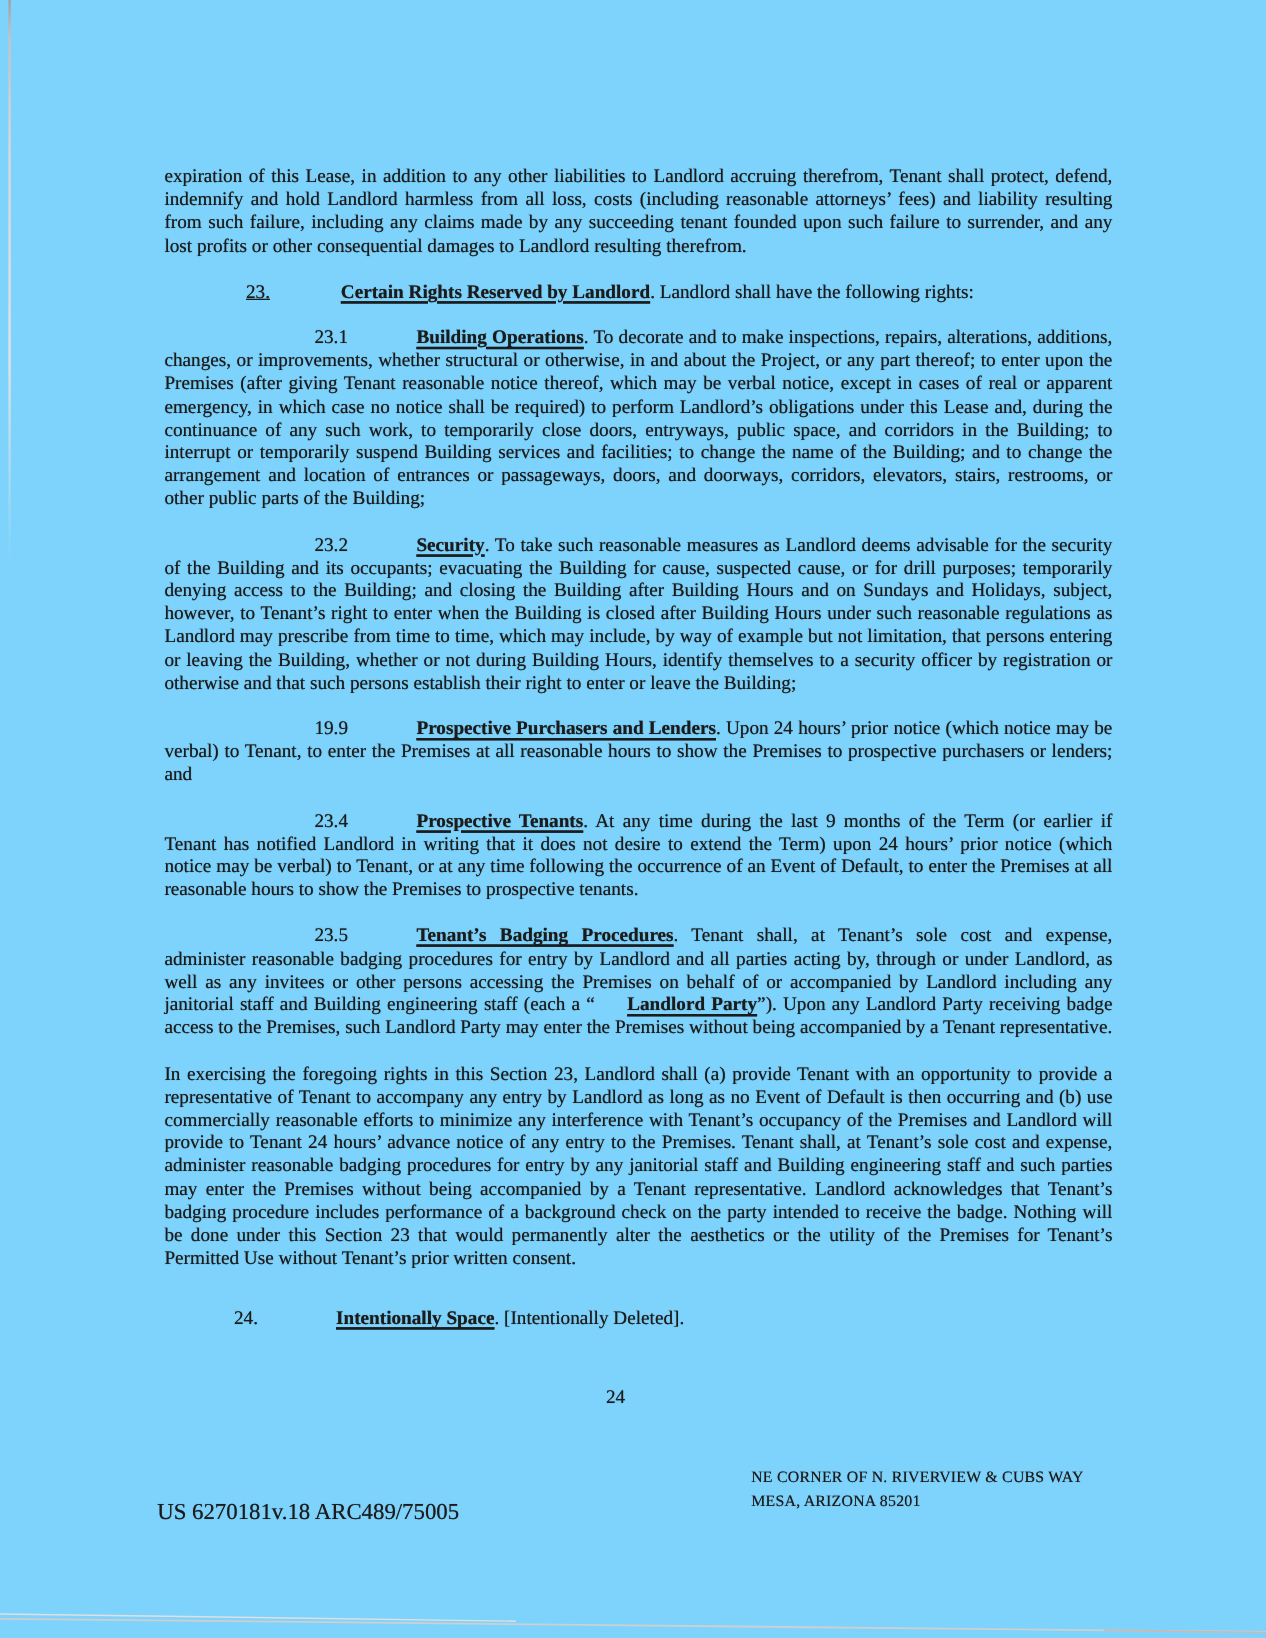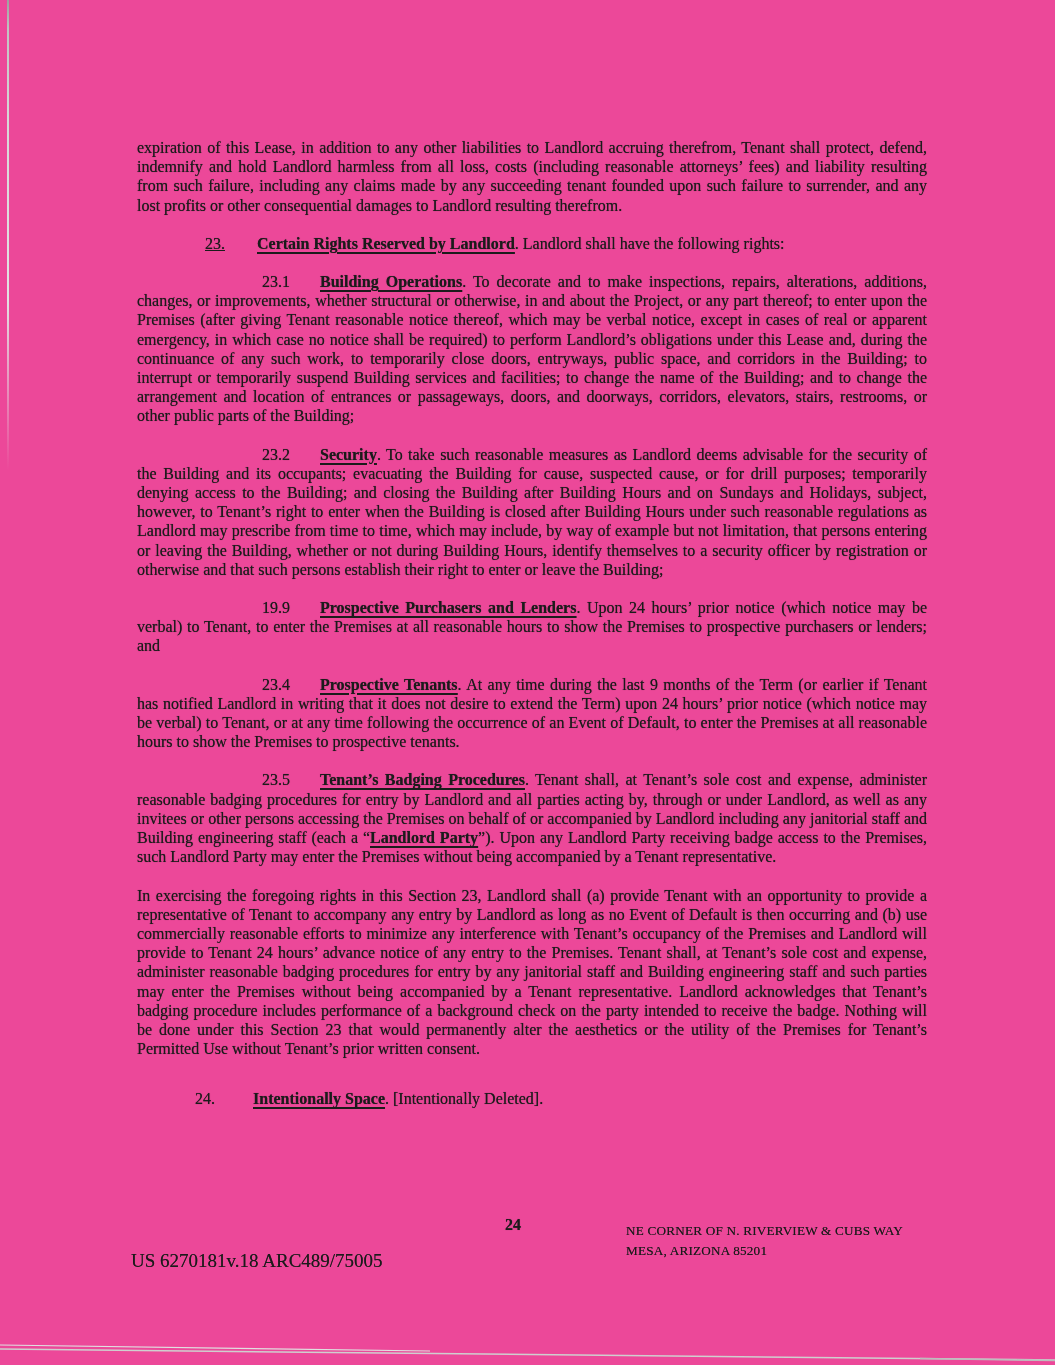--- a/index.html
+++ b/index.html
@@ -1,21 +1,21 @@
 <!DOCTYPE html>
 <html><head>
 <meta charset="utf-8">
 <style>
   * { margin:0; padding:0; box-sizing:border-box; }
   html, body { background:#ffffff; }
   .sheet {
     position:relative;
     width:1055px;
     height:1365px;
-    background:#ec4899;
+    background:#7dd3fc;
     overflow:hidden;
     font-family:"Liberation Serif","DejaVu Serif",serif;
     color:#1b1b1b;
   }
   .content {
     position:absolute;
     left:137px;
     top:138px;
     width:790px;
   }
@@ -31,28 +31,28 @@
   .p-sec24 { text-indent:58px; }
   .num     { display:inline-block; text-indent:0; }
   .num-23  { min-width:52px;text-decoration:underline; }
   .num-sub { min-width:58px; }
   .num-24  { min-width:58px;margin-top:12px; }
   .hd {
     font-weight:bold;
     text-decoration:underline;
     text-decoration-thickness:1.6px;
     text-underline-offset:2.5px;
+    margin-left:27px;
   }
   .footer-page-num {
     position:absolute;
     left:505px;
-    top:1216px;
+    top:1156px;
     font-size:16px;
     text-shadow:0 0 0.7px rgba(25,25,25,0.7);
-    font-weight:bold;
   }
   .footer-right {
     position:absolute;
     right:152px;
     top:1221px;
     text-align:left;
     font-size:13.2px;
     line-height:20px;
     letter-spacing:0.2px;
     text-shadow:0 0 0.6px rgba(25,25,25,0.7);

